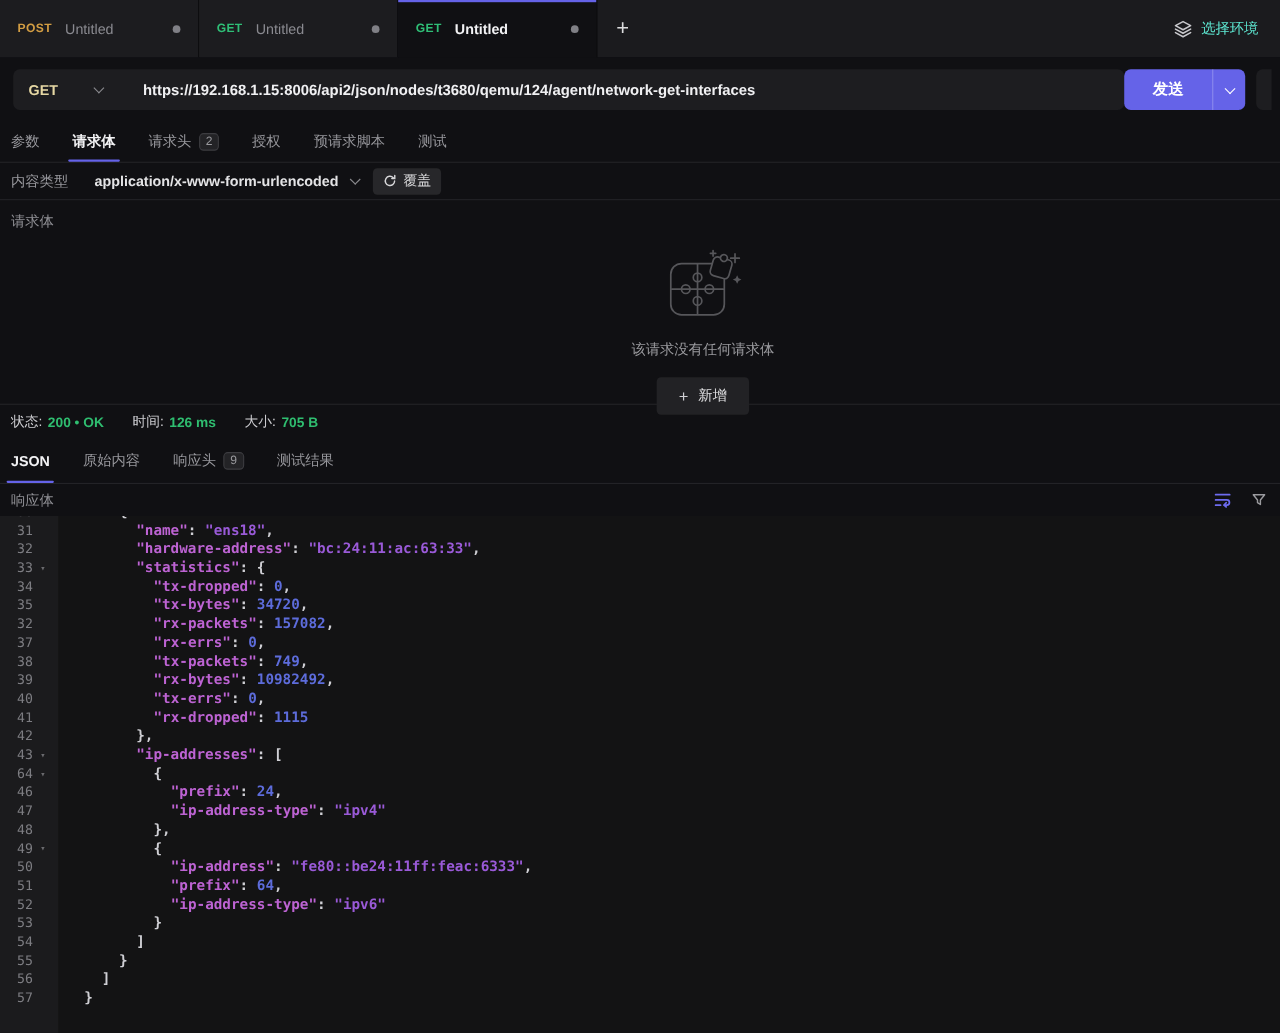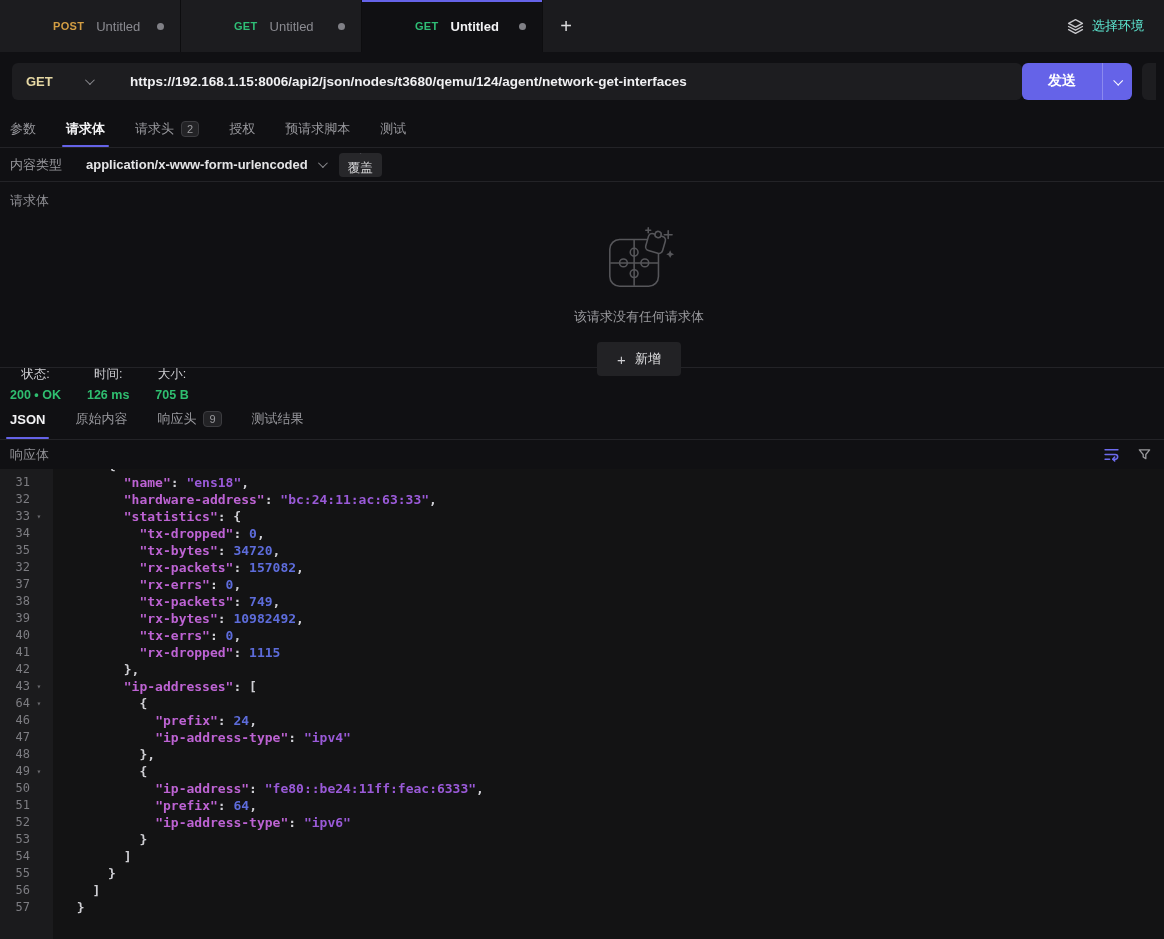--- a/index.html
+++ b/index.html
@@ -2,21 +2,21 @@
 <html><head>
 <meta charset="utf-8">
 <style>
   * { box-sizing: border-box; margin: 0; padding: 0; }
   html,body{ width:1164px; height:939px; overflow:hidden; background:#101013;
     font-family:"Liberation Sans","DejaVu Sans",sans-serif; color:#e6e6e9; }
 
   
   .tabbar{ height:52px; background:#1b1b1e; display:flex; align-items:stretch; }
   .etab{ width:181px; display:flex; align-items:center; background:#1c1c1f;
-    border-right:1px solid #0d0d0f; cursor:pointer; position:relative;padding-left:37px; }
+    border-right:1px solid #0d0d0f; cursor:pointer; position:relative; }
   .etab .method{ font-size:11px; font-weight:bold; letter-spacing:.3px; margin-left:16px; }
   .etab .ttl{ font-size:13px; color:#8a8a90; margin-left:12px; }
   .etab .dot{ width:7px; height:7px; border-radius:50%; background:#808086; margin-left:auto; margin-right:16px; }
   .etab.active{ background:#101013; }
   .etab.active::before{ content:''; position:absolute; top:0; left:0; right:0; height:2px; background:#6563e8; }
   .etab.active .ttl{ color:#f2f2f4; font-weight:bold; }
   .newtab{ width:46px; display:flex; align-items:center; justify-content:center;
     color:#dcdcde; font-size:20px; cursor:pointer; }
   .envsel{ margin-left:auto; margin-right:20px; display:flex; align-items:center; gap:8px;
     color:#5eead4; font-size:13px; cursor:pointer; }
@@ -53,34 +53,34 @@
     height:2px; background:#6563e8; border-radius:1px; }
   .badge{ font-size:11px; color:#9a9a9e; background:#232326; border:1px solid #3c3c40;
     border-radius:4px; padding:1px 5px; font-weight:normal; }
 
   
   .ctype{ height:34px; display:flex; align-items:center; padding:0 10px; border-bottom:1px solid #232327; }
   .ctype .lab{ font-size:13px; color:#98989d; }
   .ctype .val{ margin-left:24px; font-size:13px; font-weight:600; color:#e4e4e6; display:flex;
     align-items:center; gap:10px; cursor:pointer; }
   .overridebtn{ margin-left:14px; height:24px; background:#27272a; border-radius:4px;
-    display:flex; align-items:center; gap:6px; padding:0 9px; font-size:12.5px; color:#d8d8da; cursor:pointer;flex-direction:column; }
+    display:flex; align-items:center; gap:6px; padding:0 9px; font-size:12.5px; color:#d8d8da; cursor:pointer; }
 
   
   .bodysec{ height:186px; position:relative; border-bottom:1px solid #232327; }
   .bodysec .seclabel{ position:absolute; top:10px; left:10px; font-size:13px; color:#8f8f94; }
   .empty{ width:max-content; margin:0 auto; transform:translateX(57px); text-align:center; padding-top:44px; }
   .empty .etext{ margin-top:10px; font-size:13px; color:#9a9a9e; }
   .addbtn{ margin:16px auto 0; width:max-content; background:#222225; border-radius:4px;
     padding:8px 20px; font-size:13px; color:#e0e0e2; display:flex; align-items:center; gap:9px; cursor:pointer; }
   .addbtn .plus{ font-size:15px; color:#cfcfd3; }
 
   
   .statusbar{ height:31px; display:flex; align-items:center; gap:26px; padding:0 10px; font-size:12.5px; }
-  .stitem{ display:flex; align-items:center; gap:5px;flex-direction:column; }
+  .stitem{ display:flex; align-items:center; gap:5px; }
   .stitem .sl{ color:#cfcfd3; }
   .stitem .sv{ color:#2fbe70; font-weight:bold; }
 
   
   .respbodyrow{ height:29px; display:flex; align-items:center; padding:0 10px; }
   .respbodyrow .lab{ font-size:13px; color:#8f8f94; }
   .respbodyrow .icons{ margin-left:auto; display:flex; align-items:center; gap:17px; margin-right:2px; }
   .iconbtn{ cursor:pointer; display:flex; align-items:center; }
 
   

